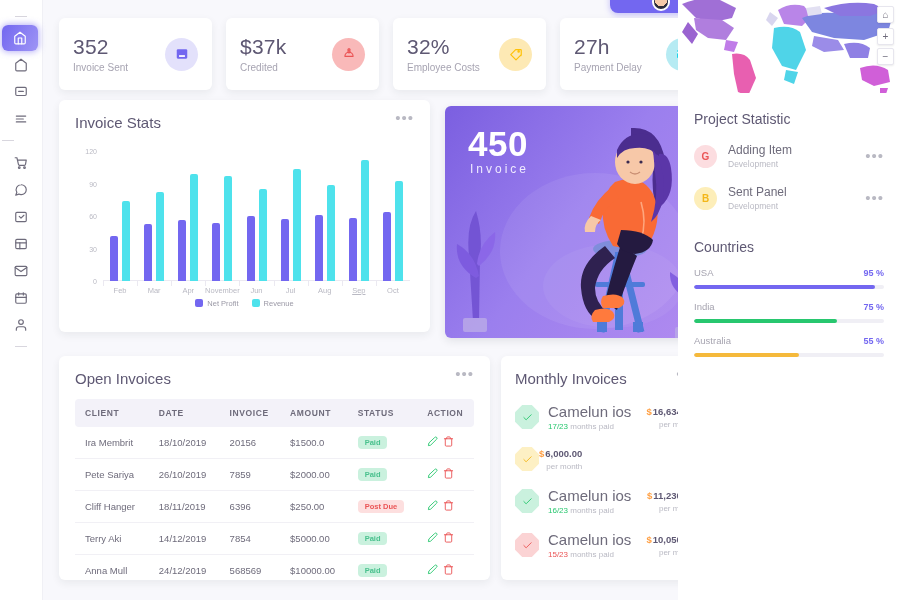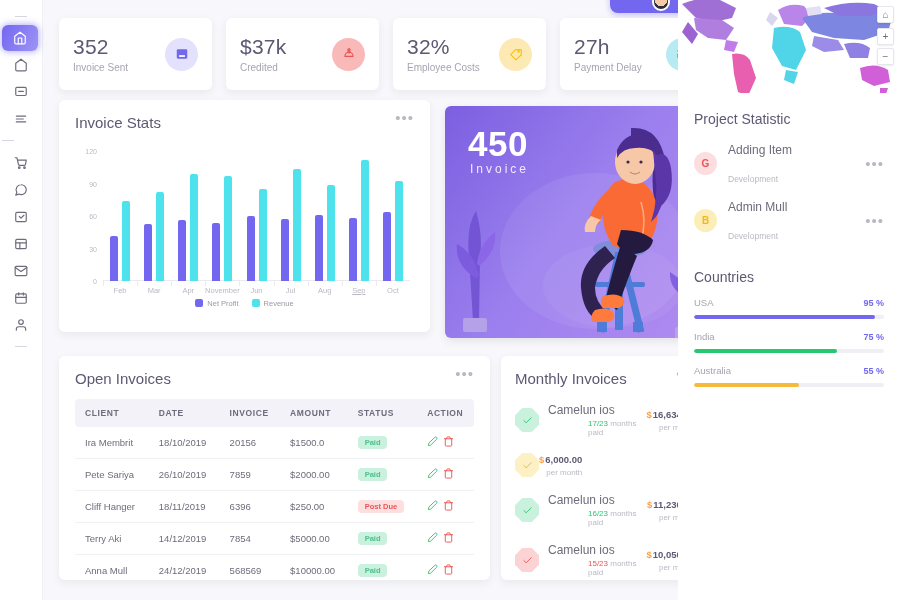--- a/index.html
+++ b/index.html
@@ -115,22 +115,22 @@
   
   #monthly-card { left: 458px; top: 356px; width: 208px; height: 224px; padding: 14px 14px; }
   #monthly-card .hdr { display: flex; justify-content: space-between; align-items: flex-start; margin-bottom: 8px; }
   .mrow { display: flex; align-items: center; padding: 8px 0; }
   .mbadge {
     width: 24px; height: 24px; flex: none; display: flex; align-items: center; justify-content: center;
     clip-path: polygon(30% 0,70% 0,100% 30%,100% 70%,70% 100%,30% 100%,0 70%,0 30%);
   }
   .mbadge svg { width: 11px; height: 11px; }
   .mmid { flex: 1; margin-left: 9px; }
-  .mname { font-size: 12px; color: #6e6b7b; }
-  .msub { font-size: 8px; color: #b9b9c3; margin-top: 2px; margin-left: 40px; }
+  .mname { font-size: 15px; color: #6e6b7b; }
+  .msub { font-size: 8px; color: #b9b9c3; margin-top: 2px; }
   .mright { text-align: right; }
   .mamt { font-size: 9.5px; font-weight: bold; color: #5e5873; white-space: nowrap; }
   .mamt .cur { color: #ff9f43; font-weight: bold; margin-right: 1px; }
   .mper { font-size: 8px; color: #b9b9c3; margin-top: 3px; }
 
   
   #right { position: absolute; left: 678px; top: 0; width: 222px; height: 600px; background: #fff; }
   #map { position: relative; width: 222px; height: 93px; overflow: hidden; background: #fff; }
   #map svg { position: absolute; left: -4px; top: -12px; width: 230px; height: 120px; }
   .mapbtn {
@@ -140,21 +140,21 @@
   }
   .spark { position: absolute; left: 8px; bottom: 12px; }
   #right .sec-title { font-size: 14px; color: #5e5873; padding: 0 16px; }
   .proj-row { display: flex; align-items: center; padding: 8px 16px; }
   .proj-av {
     width: 23px; height: 23px; border-radius: 50%; flex: none; display: flex;
     align-items: center; justify-content: center; font-size: 10px; font-weight: bold;
   }
   .proj-mid { flex: 1; margin-left: 11px; }
   .proj-n { font-size: 12px; color: #6e6b7b; }
-  .proj-s { font-size: 8.5px; color: #b9b9c3; margin-top: 17px; }
+  .proj-s { font-size: 8.5px; color: #b9b9c3; margin-top: 2px; }
   .ctry { padding: 0 16px; margin-top: 12px; }
   .ctry-top { display: flex; justify-content: space-between; align-items: baseline; }
   .ctry-n { font-size: 9.5px; color: #a6a4b0; }
   .ctry-p { font-size: 9px; color: #7367f0; font-weight: bold; }
   .ctry-bar { height: 4px; background: #f0eff5; border-radius: 3px; margin-top: 7px; overflow: hidden; }
   .ctry-fill { height: 100%; border-radius: 3px; }
 </style>
 </head>
 <body>
 
@@ -646,21 +646,21 @@
           <div class="proj-av" style="background:#fcdde0;color:#ea5455">G</div>
        <div class="proj-mid">
          <div class="proj-n">Adding Item</div>
          <div class="proj-s">Development</div>
        </div>
        <div class="dots">•••</div>
         </div>
         <div class="proj-row">
           <div class="proj-av" style="background:#fdeeb9;color:#f3b71a">B</div>
        <div class="proj-mid">
-         <div class="proj-n">Admin Mull</div>
+         <div class="proj-n">Sent Panel</div>
          <div class="proj-s">Development</div>
        </div>
        <div class="dots">•••</div>
         </div>
       </div>
   </div>
 
   <div style="margin-top:20px">
     <div class="sec-title">Countries</div>
     <div id="ctry-list" style="margin-top:10px">

